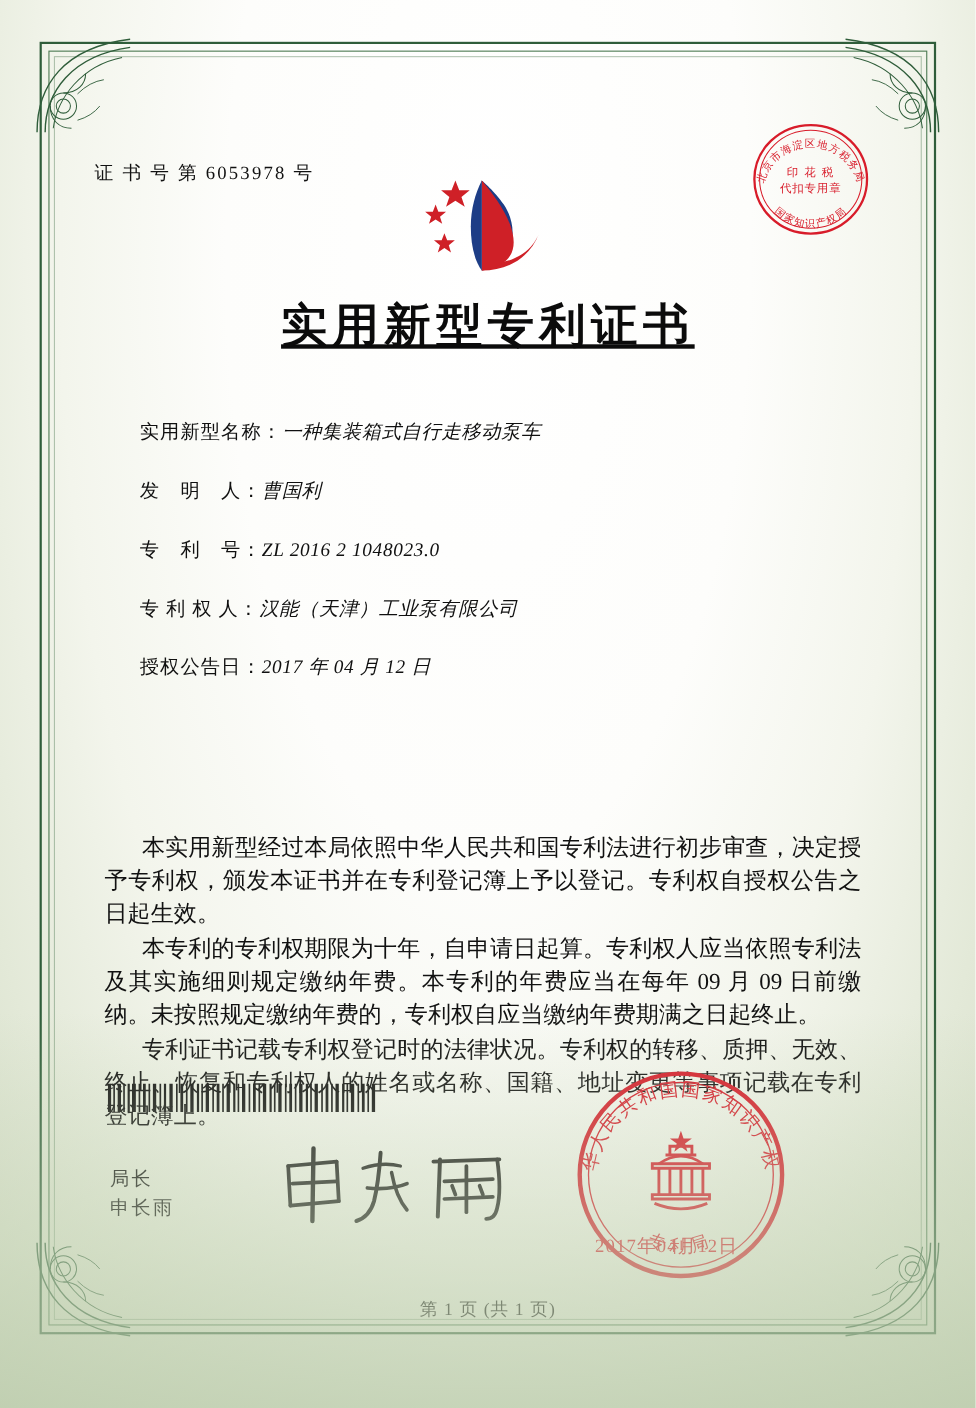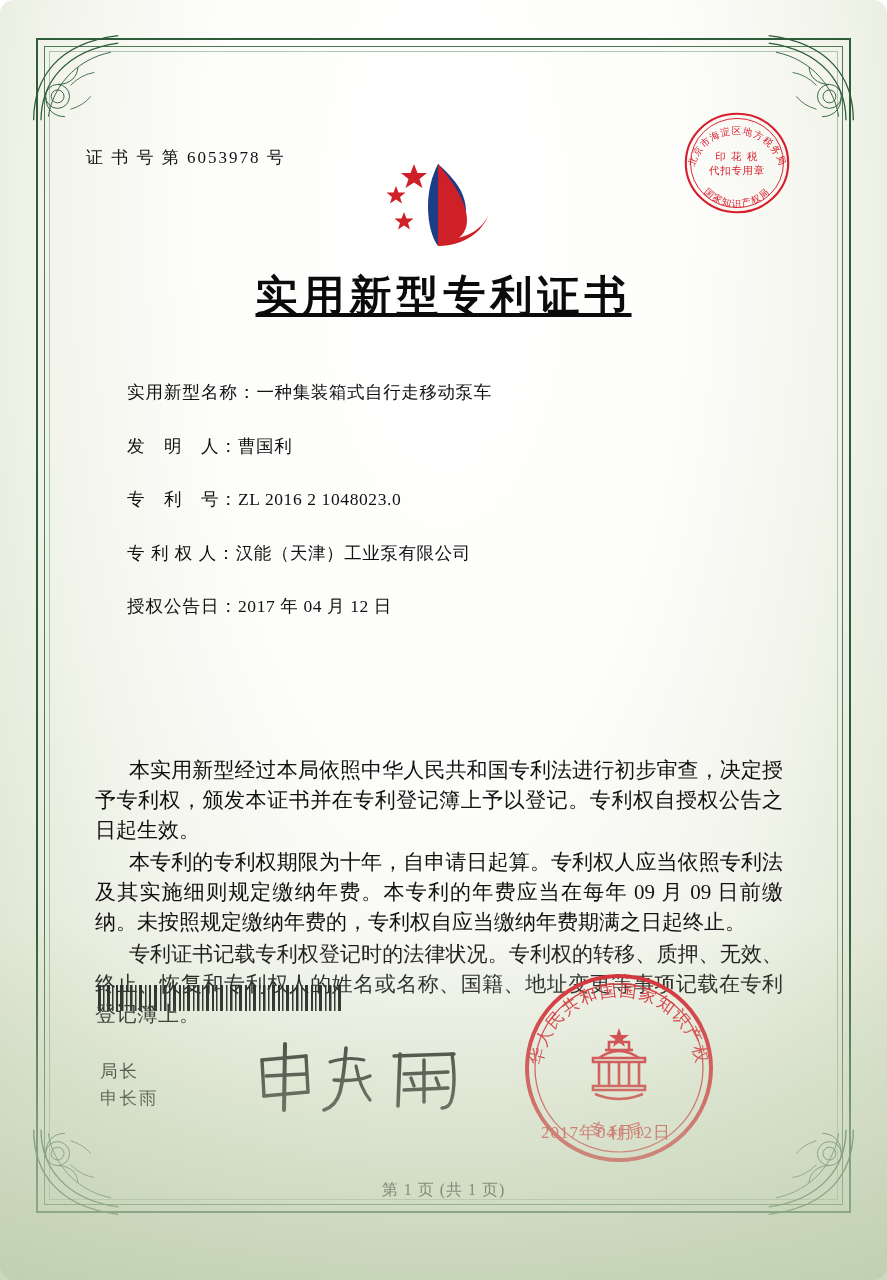--- a/index.html
+++ b/index.html
@@ -16,21 +16,20 @@
   }
 
   
   #certificate {
     position: absolute;
     left: 0; top: 0;
     width: 887px;
     height: 1280px;
     background:
       radial-gradient(ellipse at 50% 18%, #ffffff 0%, #fdfdfb 38%, #f3f5ec 62%, #e3e9d8 82%, #d5ddc8 100%);
-    border-radius: 14px;
   }
   
   #certificate::after {
     content: "";
     position: absolute;
     left: 0; bottom: 0; right: 0;
     height: 360px;
     background: linear-gradient(to bottom, rgba(205,217,190,0) 0%, rgba(197,212,181,0.55) 60%, rgba(186,203,170,0.75) 100%);
     pointer-events: none;
   }
@@ -121,20 +120,21 @@
     font-size: 17.5px;
     color: #101010;
     white-space: nowrap;
   }
   .field-label {
     letter-spacing: 1px;
     margin-left: 32px;
   }
   .field-value {
     letter-spacing: 0.6px;
+    font-style: italic;
   }
 
   
   .body-text {
     position: absolute;
     left: 95px; top: 755px;
     width: 688px;
     font-size: 21px;
     line-height: 30px;
     color: #111;

